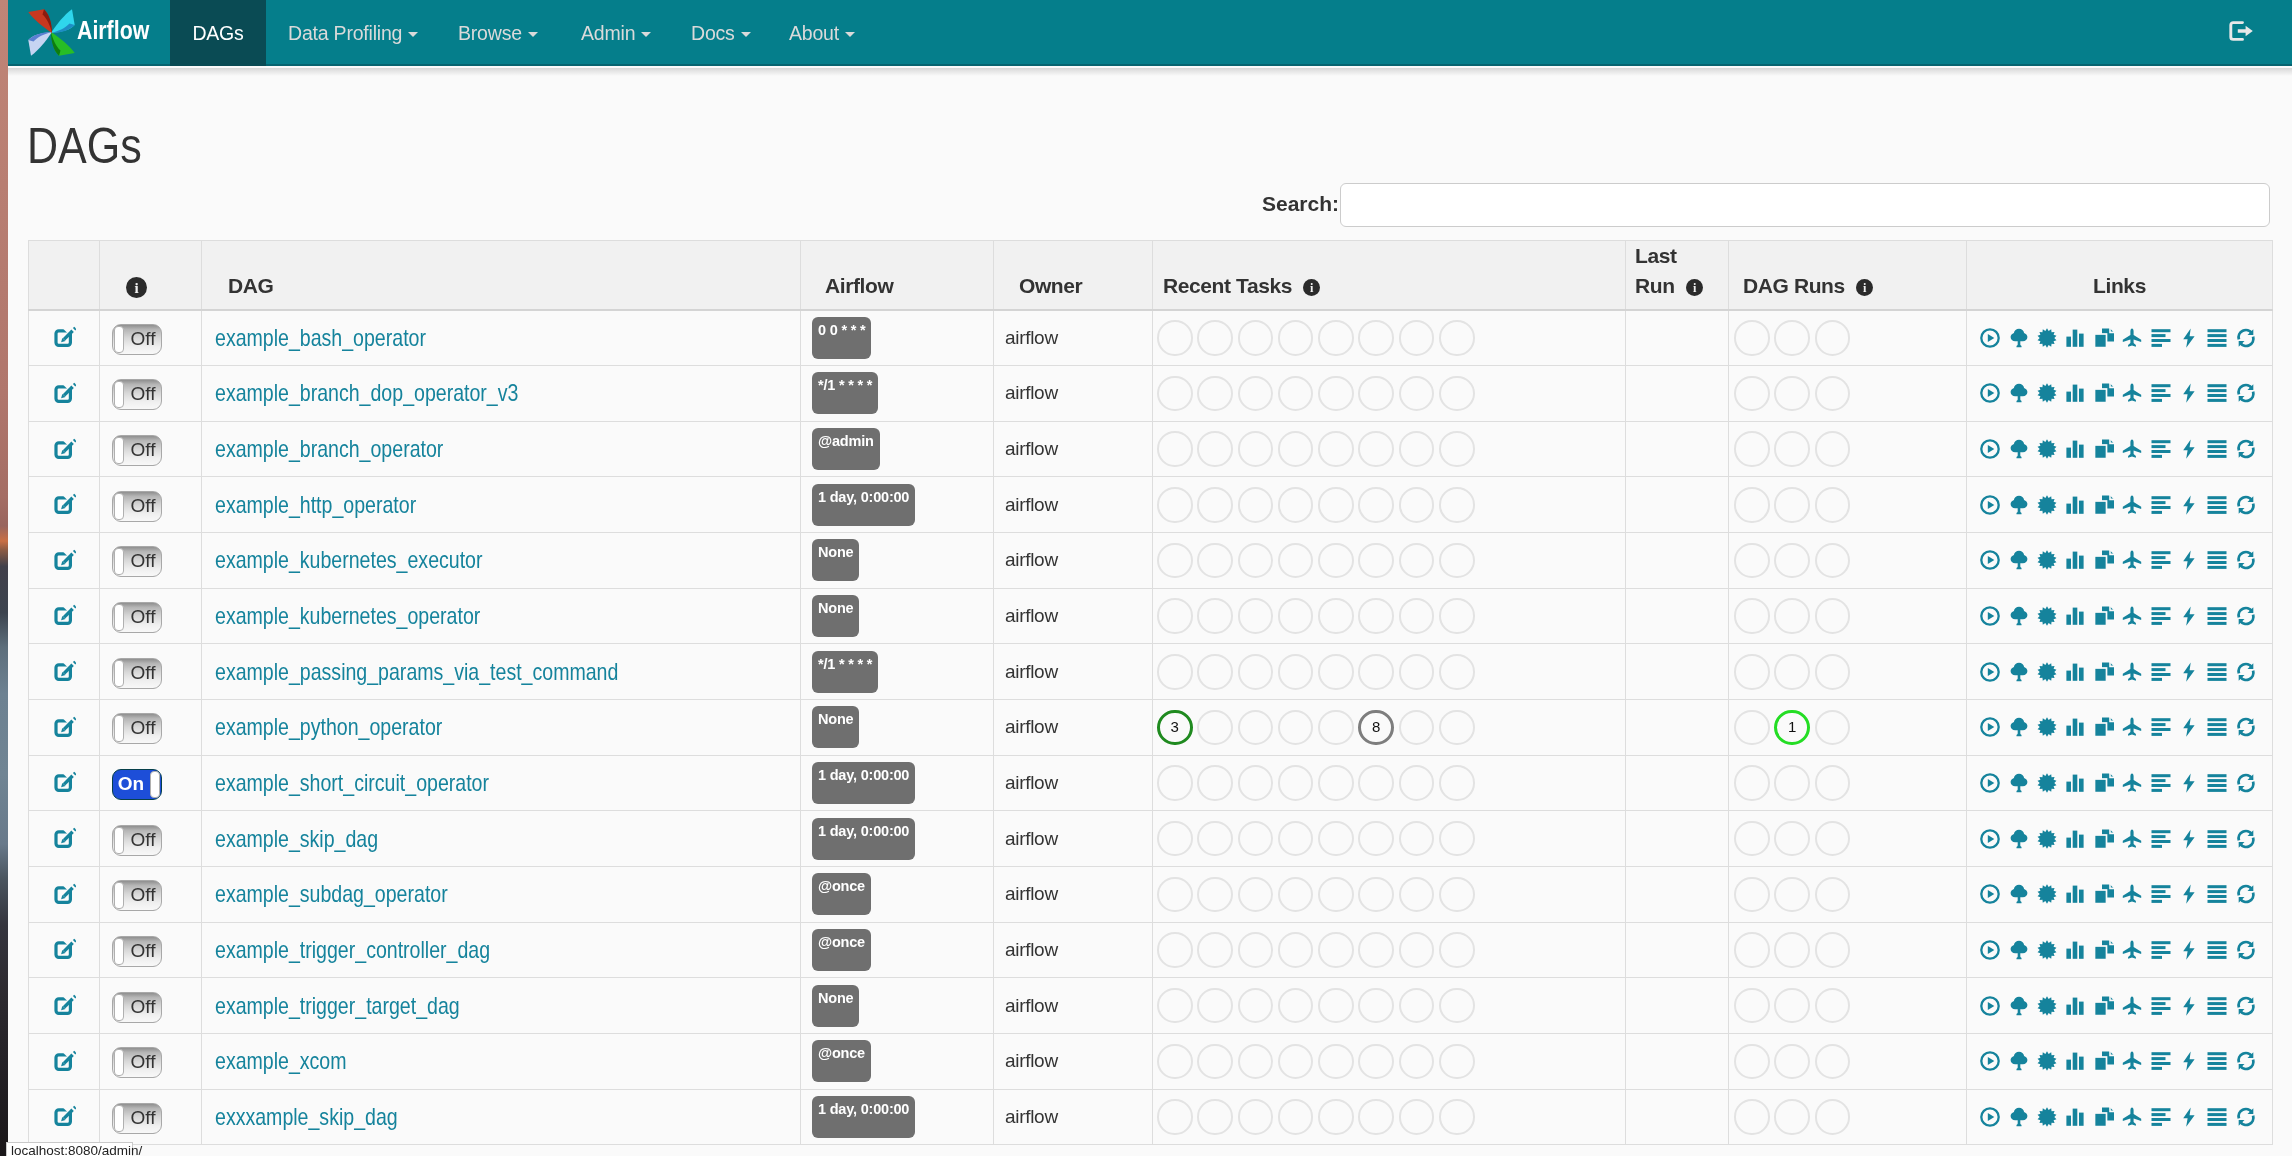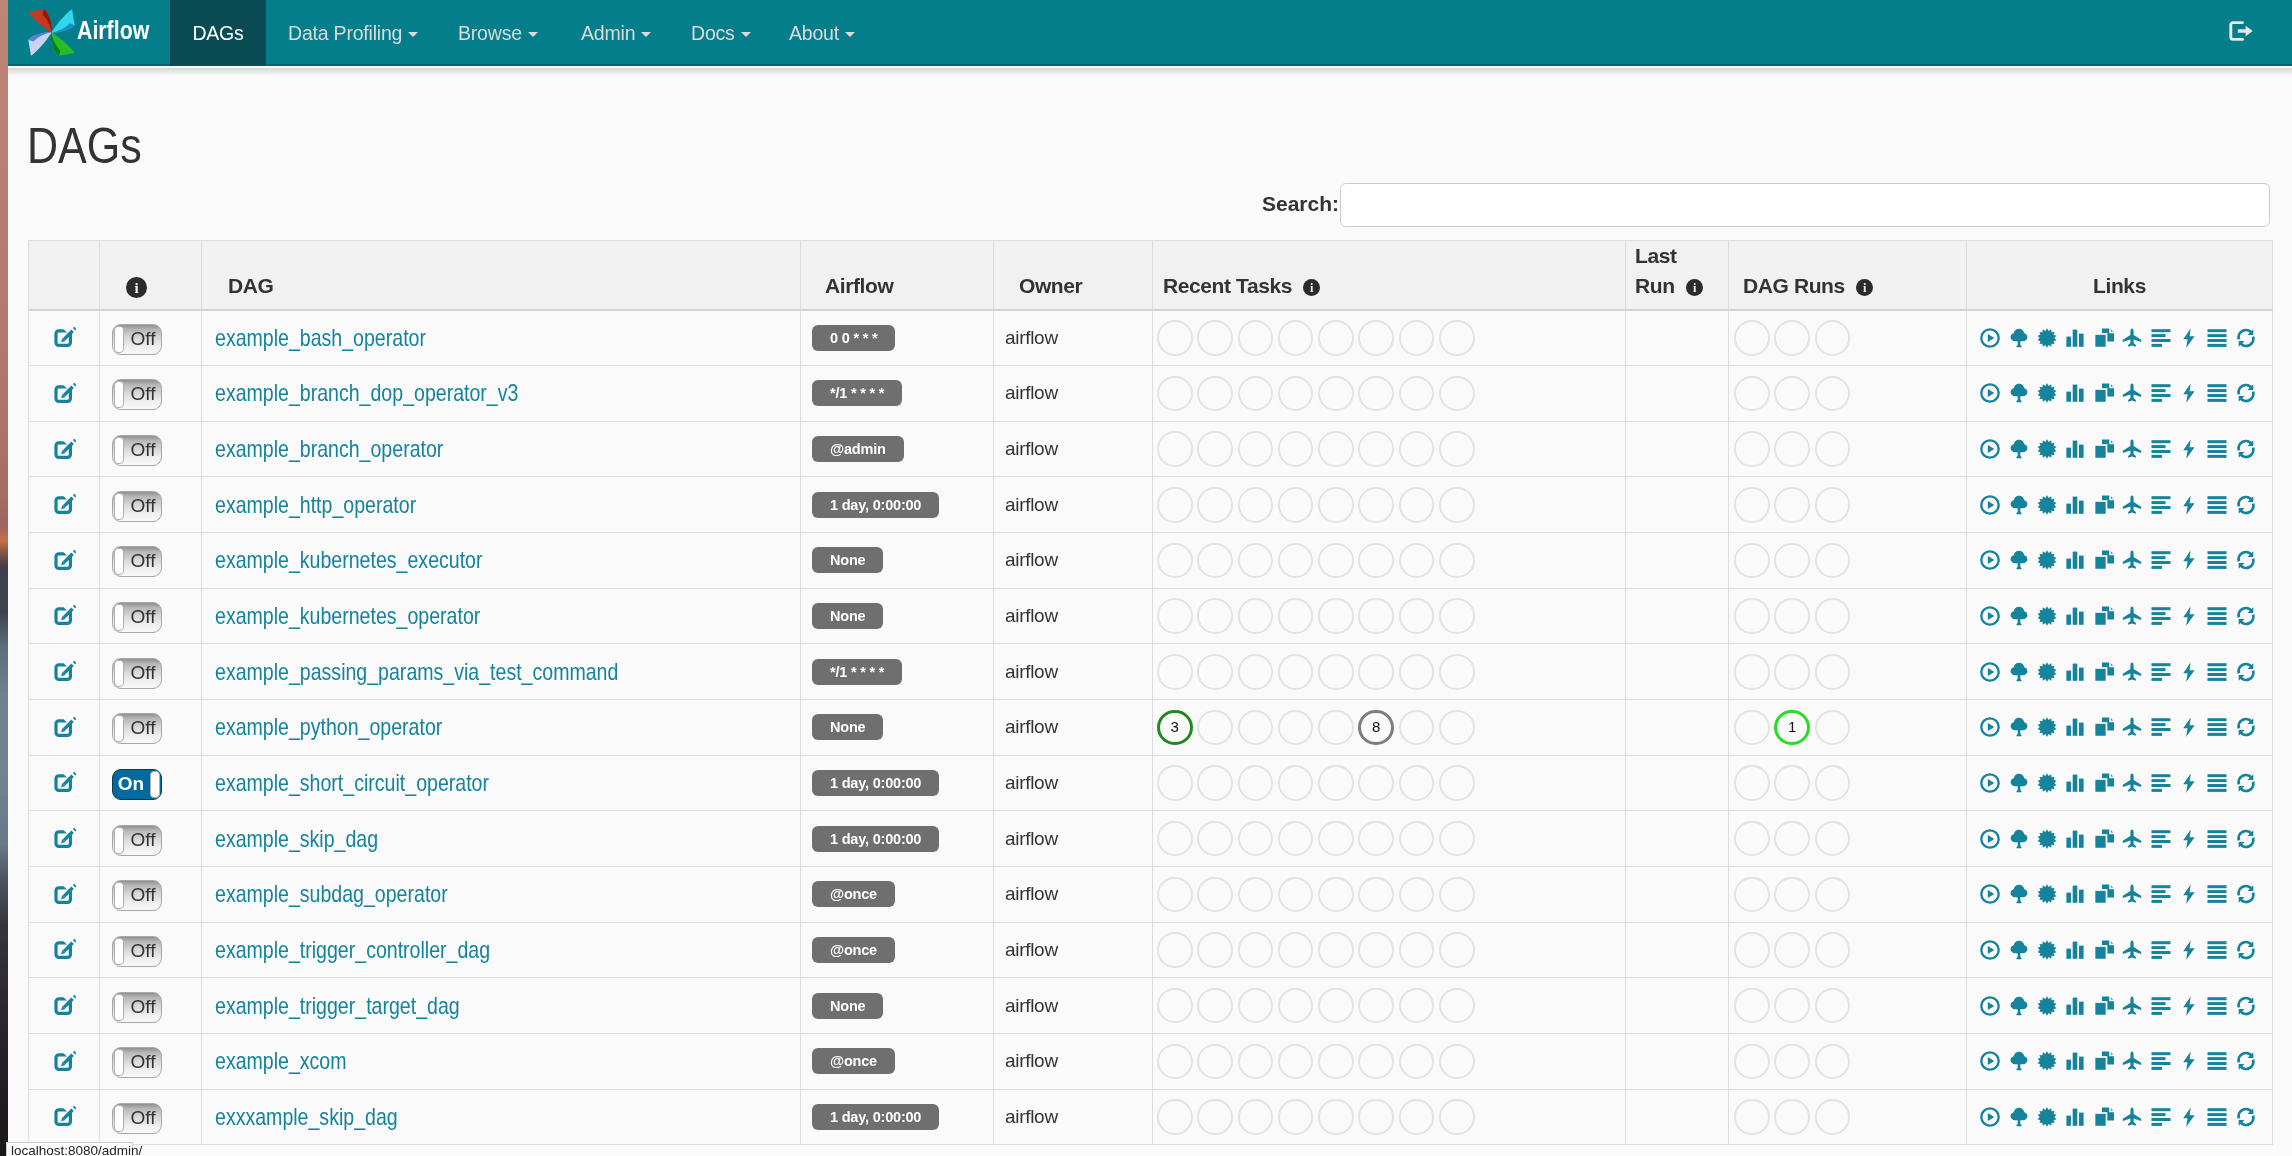--- a/index.html
+++ b/index.html
@@ -42,36 +42,36 @@
 td.c1 svg { vertical-align:middle; margin-top:-3px; }
 td.c2 { padding-left:12px; }
 td.c3 { padding-left:13px; }
 td.c4 { padding-left:11px; }
 td.c5 { padding-left:11px; font-size:19px; letter-spacing:-0.3px; color:#333; }
 td.c6 { padding-left:4px; }
 td.c8 { padding-left:5px; }
 td.c9 { padding-left:9px; }
 .dag { color:#15839c; font-size:24px; text-decoration:none; display:inline-block;
   transform:scaleX(0.815); transform-origin:left center; white-space:nowrap; }
-.badge { display:inline-block; height:26px; line-height:26px; padding:0 18px; background:#6f6f6f;
+.badge { display:inline-block; height:42px; line-height:26px; padding:0 6px; background:#6f6f6f;
   border-radius:6px; color:#fff; font-size:14.5px; font-weight:bold; letter-spacing:-0.2px; }
 .c { display:inline-block; width:35.5px; height:35.5px; border-radius:50%;
   border:2.5px solid #e3e3e3; margin-right:4.8px; vertical-align:middle; position:relative;
   background:transparent; }
 .c.green { border:3.8px solid #1f8a1f; }
 .c.gray { border:3.8px solid #7d7d7d; }
 .c.lime { border:3.8px solid #24dd24; }
 .cn { position:absolute; left:0; right:0; top:50%; transform:translateY(-52%); text-align:center;
   font-size:15px; color:#111; }
 .li { display:inline-block; width:28.4px; text-align:center; }
 .li svg { vertical-align:middle; }
 .tg { position:relative; width:50px; height:31px; margin-top:3px; border:1px solid #9b9b9b; border-radius:9px; }
 .tg-off { background:linear-gradient(180deg,#8f8f8f 0%,#b5b5b5 15%,#d8d8d8 45%,#efefef 75%,#f8f8f8 100%);
   border-color:#a8a8a8; }
-.tg-on { background:#0369a1; border-color:#07404a; }
+.tg-on { background:#1d4ed8; border-color:#07404a; }
 .knob { position:absolute; top:1px; width:10px; height:27px; background:#fff;
   border:1px solid #b0b0b0; border-radius:4px; }
 .kl { left:1px; }
 .kr { right:1px; }
 .tlbl { position:absolute; font-size:19px; }
 .tg-off .tlbl { left:12px; right:0; text-align:center; color:#333; top:3px; }
 .tg-on .tlbl { left:0; right:12px; text-align:center; color:#fff; font-weight:bold; top:3px; }
 .tooltip { position:absolute; left:6px; top:1142px; width:127px; height:16px; background:#fff;
   border:1px solid #c9c9c9; font-size:13.5px; color:#222; padding-left:4px; line-height:15px; z-index:5; }
 </style>

